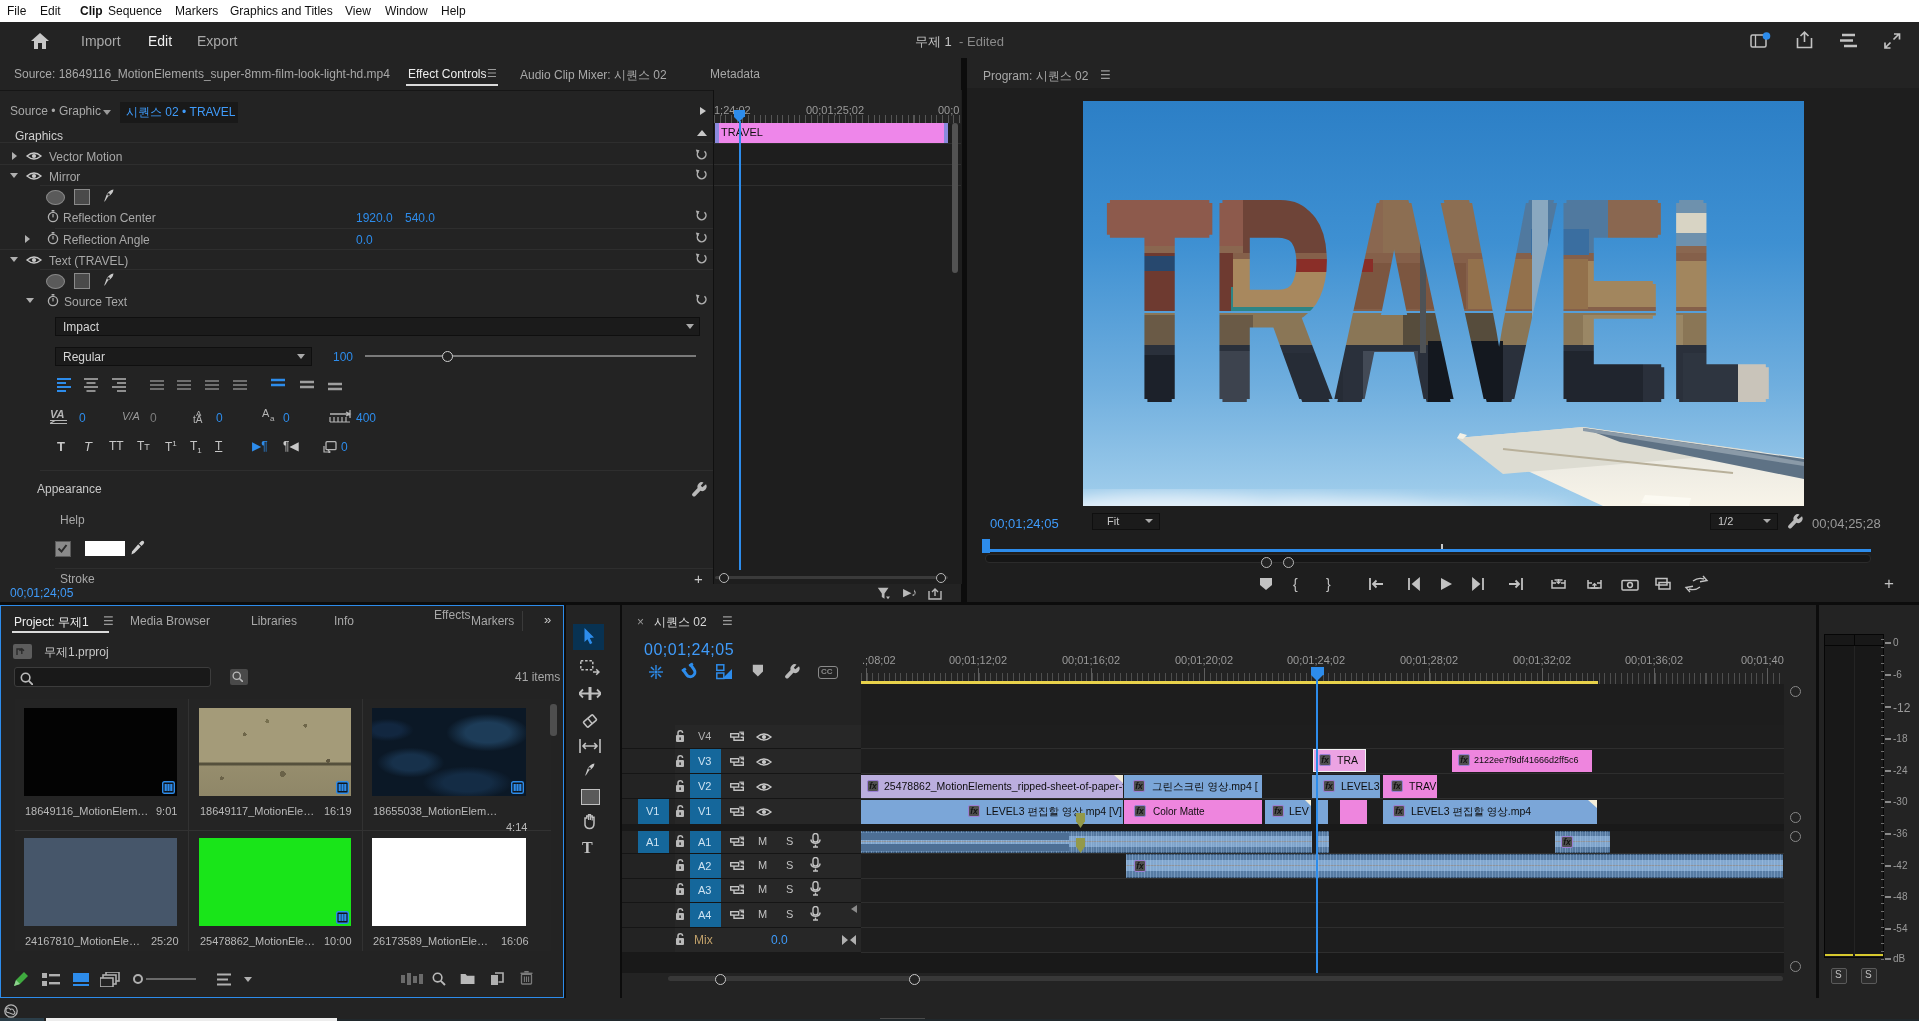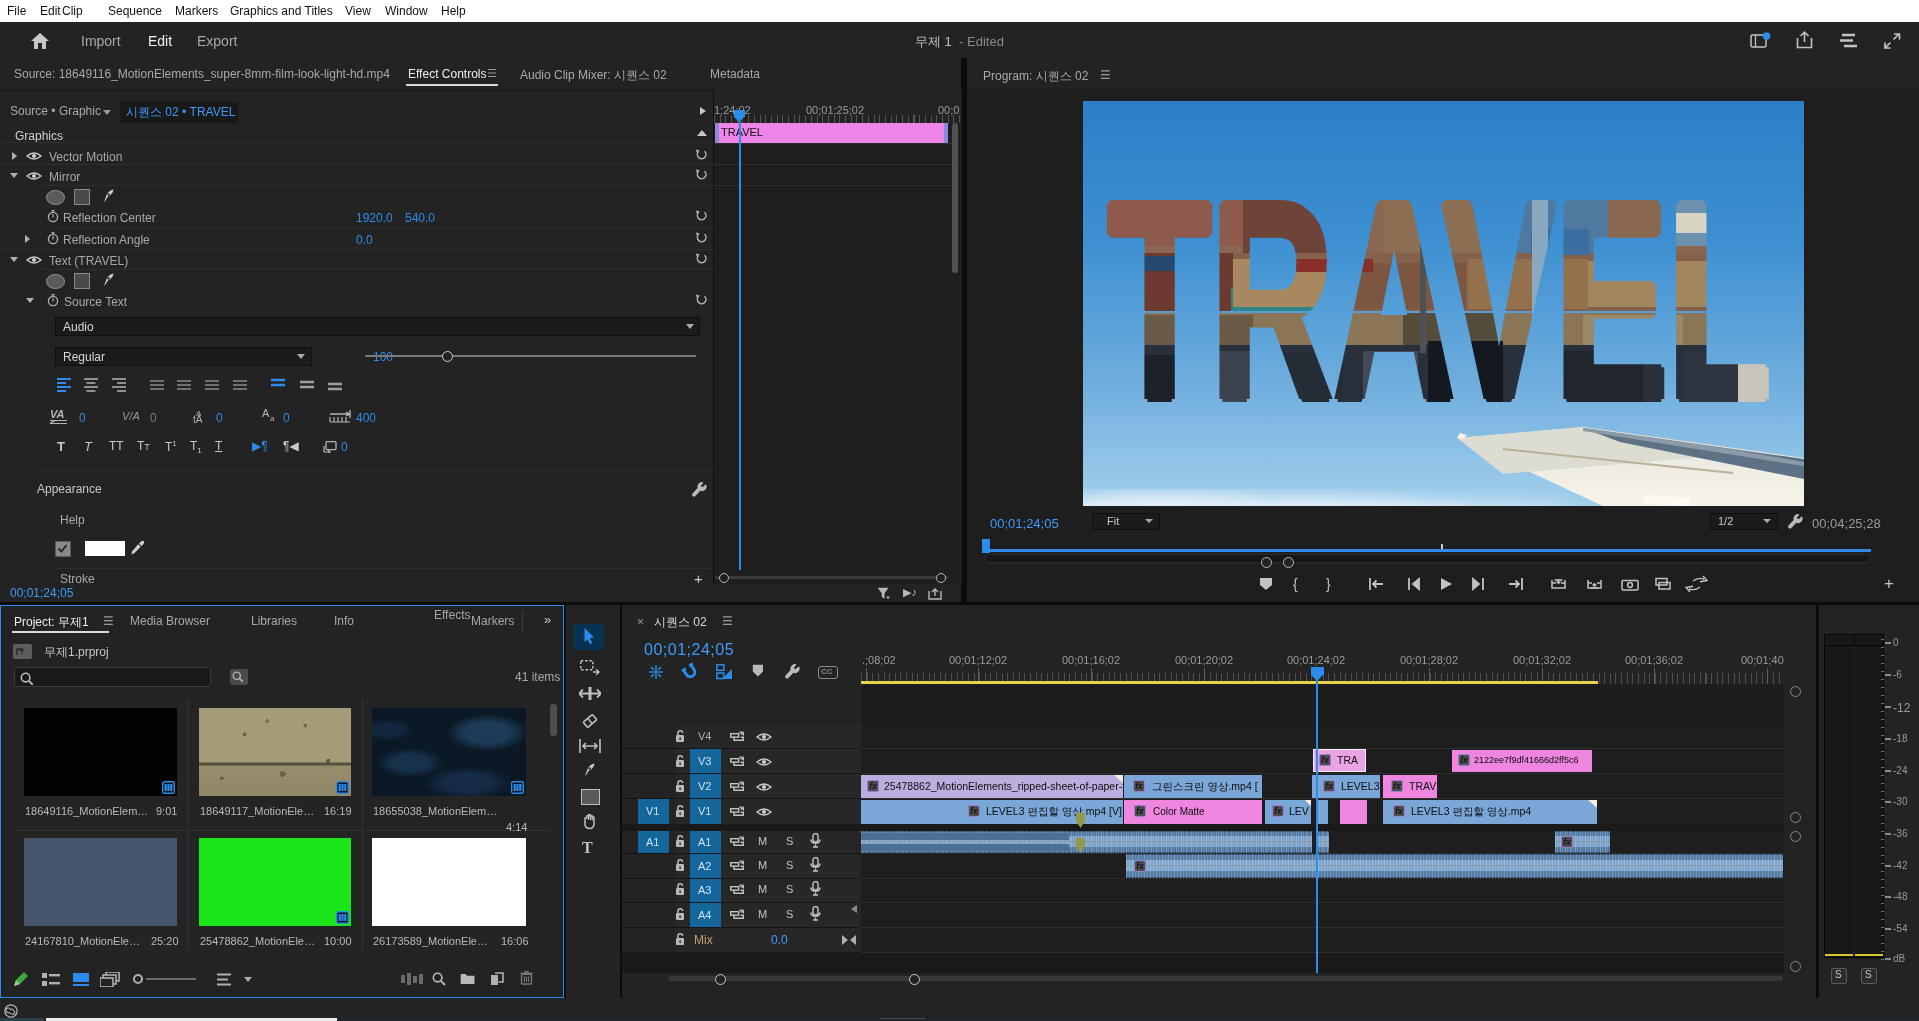--- a/index.html
+++ b/index.html
@@ -24,21 +24,21 @@
      linear-gradient(180deg,#33506f 0 1px,#577ca4 1px 6px,#83a8cf 6px 11px,#8e939a 11px 12.5px,#83a8cf 12.5px 17px,#577ca4 17px 23px,#33506f 23px 24px);
   }
 </style>
 </head>
 <body>
 <div id="app">
 
 <div class="ab" style="left:0;top:0;width:1919px;height:22px;background:#ffffff;color:#111;font-size:12px;">
   <span class="tx" style="left:7px;top:4px;">File</span>
   <span class="tx" style="left:40px;top:4px;">Edit</span>
-  <span class="tx" style="left:62px;top:4px;">Clip</span>
+  <span class="tx" style="left:80px;top:4px;font-weight:bold;">Clip</span>
   <span class="tx" style="left:108px;top:4px;">Sequence</span>
   <span class="tx" style="left:175px;top:4px;">Markers</span>
   <span class="tx" style="left:230px;top:4px;">Graphics and Titles</span>
   <span class="tx" style="left:345px;top:4px;">View</span>
   <span class="tx" style="left:385px;top:4px;">Window</span>
   <span class="tx" style="left:441px;top:4px;">Help</span>
 </div>
 
 <div class="ab" style="left:0;top:22px;width:1919px;height:36px;background:#232323;">
   <svg class="ab" style="left:30px;top:9px;" width="20" height="20" viewBox="0 0 20 20">
@@ -223,27 +223,27 @@
   <div class="ab" style="left:26px;top:240px;width:0;height:0;border-left:4px solid transparent;border-right:4px solid transparent;border-top:5px solid #b0b0b0;"></div>
   <svg class="ab" style="left:47px;top:236px;" width="12" height="13">
         <use href="#i-watch"></use>
       </svg>
   <span class="tx g" style="left:64px;top:237px;">Source Text</span>
   <svg class="ab" style="left:694px;top:236px;" width="13" height="13">
         <use href="#i-reset"></use>
       </svg>
 
   <div class="ab" style="left:55px;top:259px;width:645px;height:19px;background:#1b1b1b;border:1px solid #0f0f0f;box-sizing:border-box;"></div>
-  <span class="tx" style="left:63px;top:262px;color:#d6d6d6;">Audio</span>
+  <span class="tx" style="left:63px;top:262px;color:#d6d6d6;">Impact</span>
   <div class="ab" style="left:686px;top:266px;width:0;height:0;border-left:4px solid transparent;border-right:4px solid transparent;border-top:5px solid #aaa;"></div>
 
   <div class="ab" style="left:55px;top:289px;width:257px;height:19px;background:#1b1b1b;border:1px solid #0f0f0f;box-sizing:border-box;"></div>
   <span class="tx" style="left:63px;top:292px;color:#d6d6d6;">Regular</span>
   <div class="ab" style="left:297px;top:296px;width:0;height:0;border-left:4px solid transparent;border-right:4px solid transparent;border-top:5px solid #aaa;"></div>
-  <span class="tx b" style="left:333px;top:292px;margin-left:40px;">100</span>
+  <span class="tx b" style="left:333px;top:292px;">100</span>
   <div class="ab" style="left:365px;top:297px;width:331px;height:1.5px;background:#7a7a7a;"></div>
   <div class="ab" style="left:442px;top:293px;width:9px;height:9px;border-radius:50%;background:#232323;border:1.5px solid #d0d0d0;"></div>
 
   <svg class="ab" style="left:57px;top:320px;" width="290" height="14">
     <g stroke="#2d8ceb" stroke-width="2">
           <path d="M0 1 L14 1 M0 5 L9 5 M0 9 L14 9 M0 13 L9 13"></path>
         </g>
     <g stroke="#8f8f8f" stroke-width="2">
           <path d="M27 1 L41 1 M29.5 5 L38.5 5 M27 9 L41 9 M29.5 13 L38.5 13"></path>
         </g>

